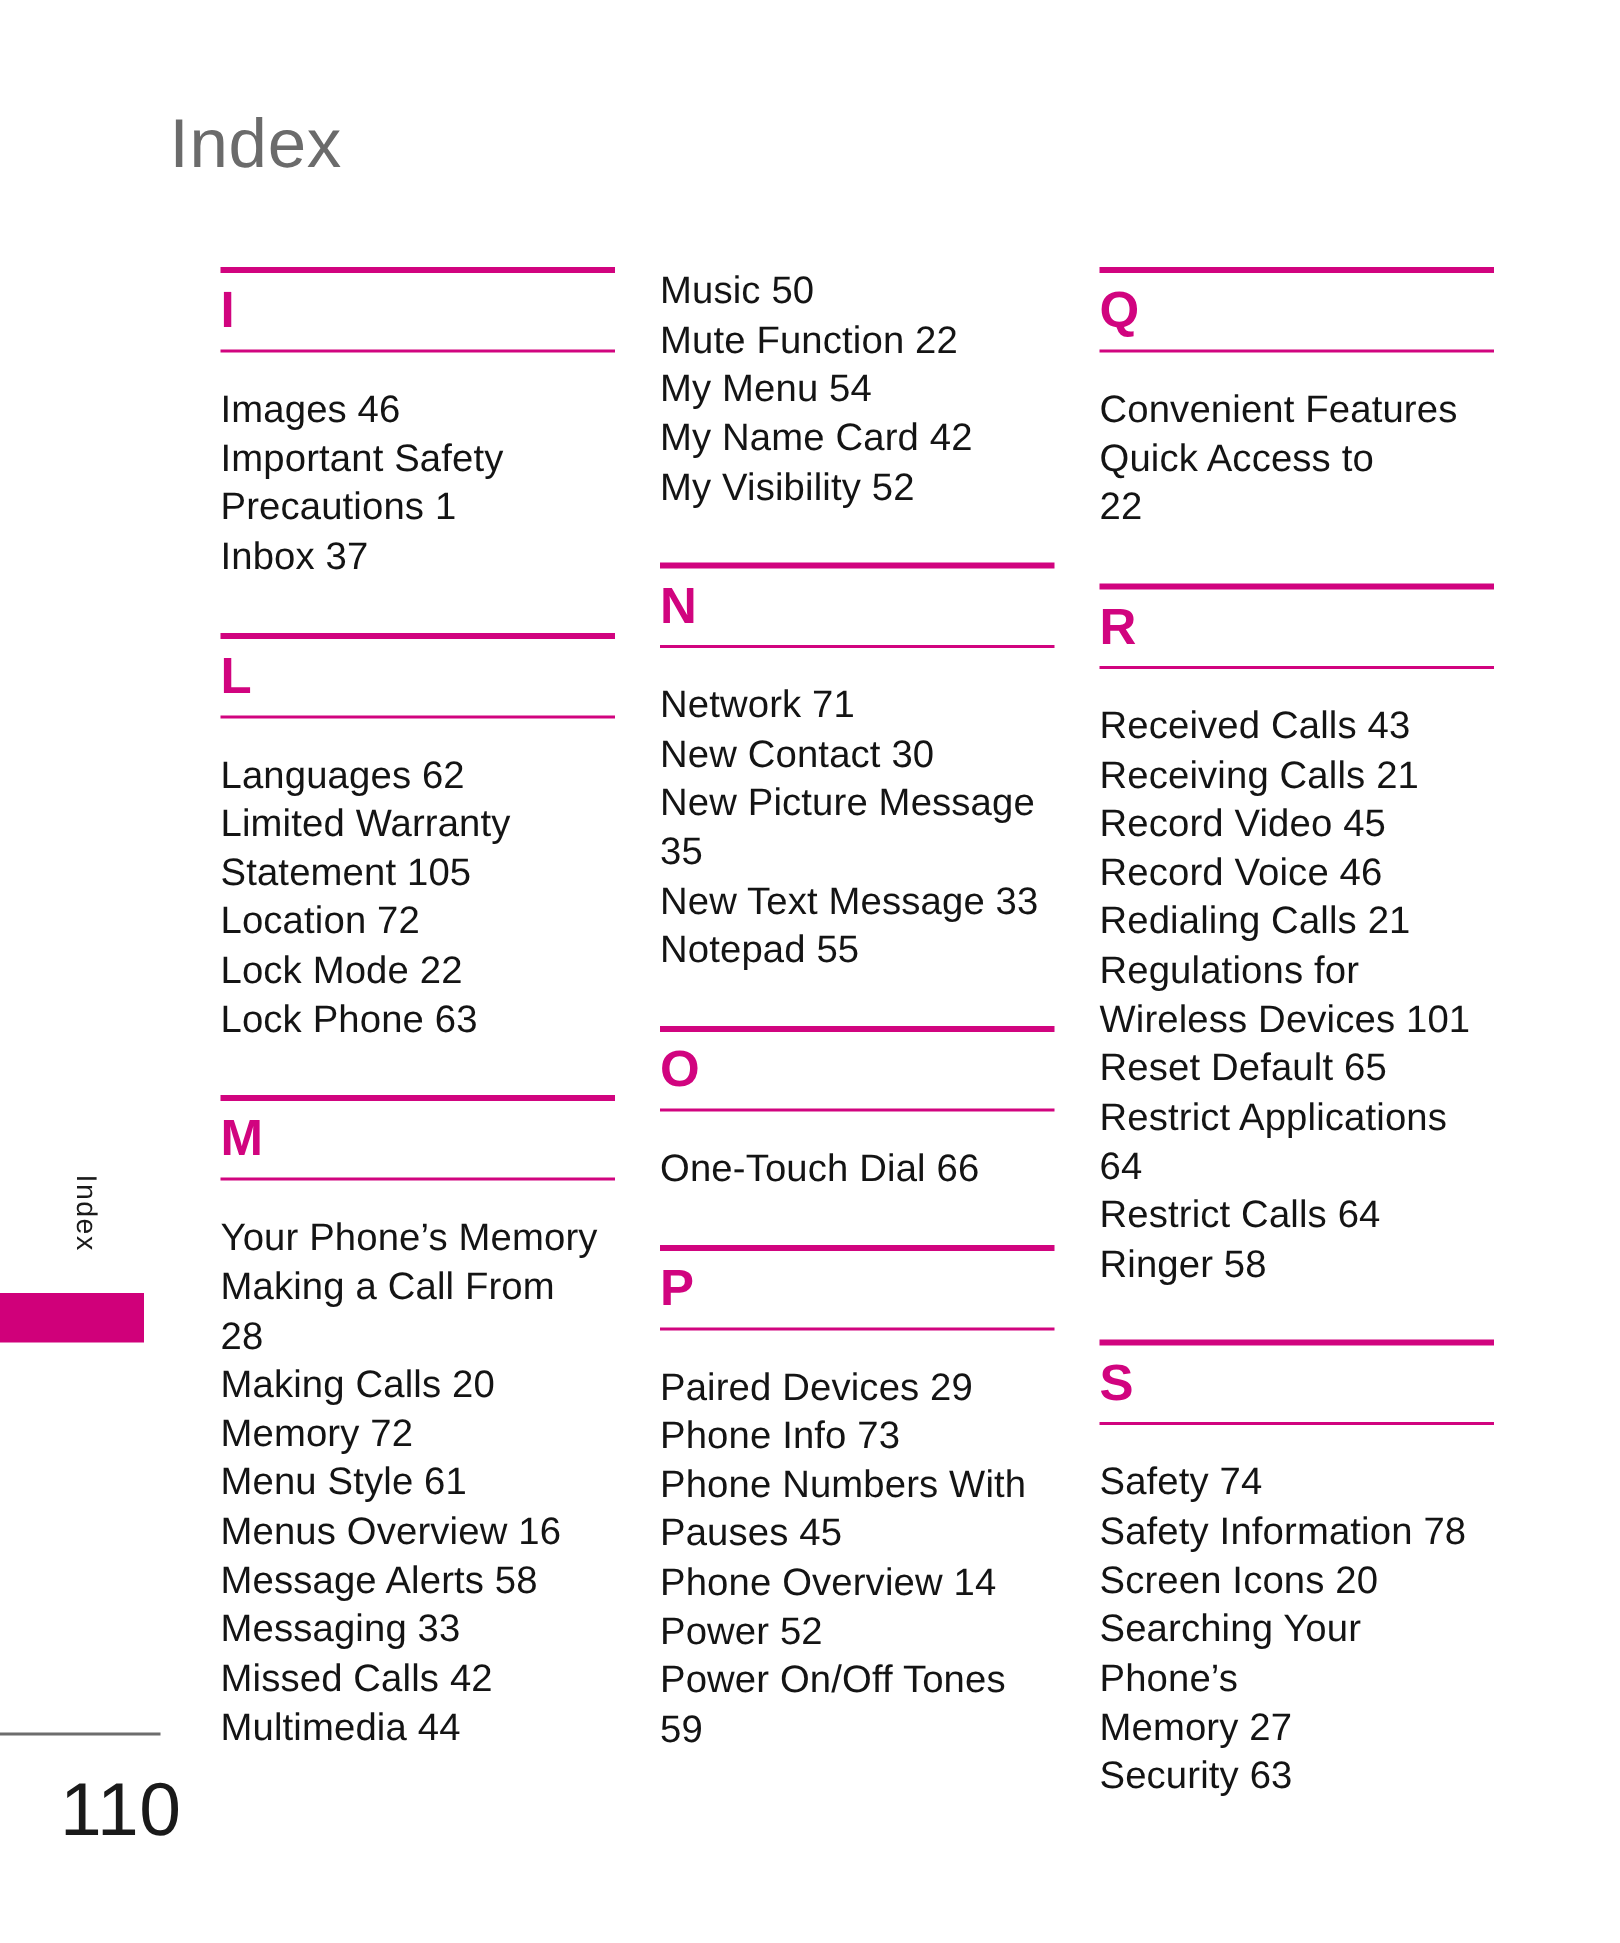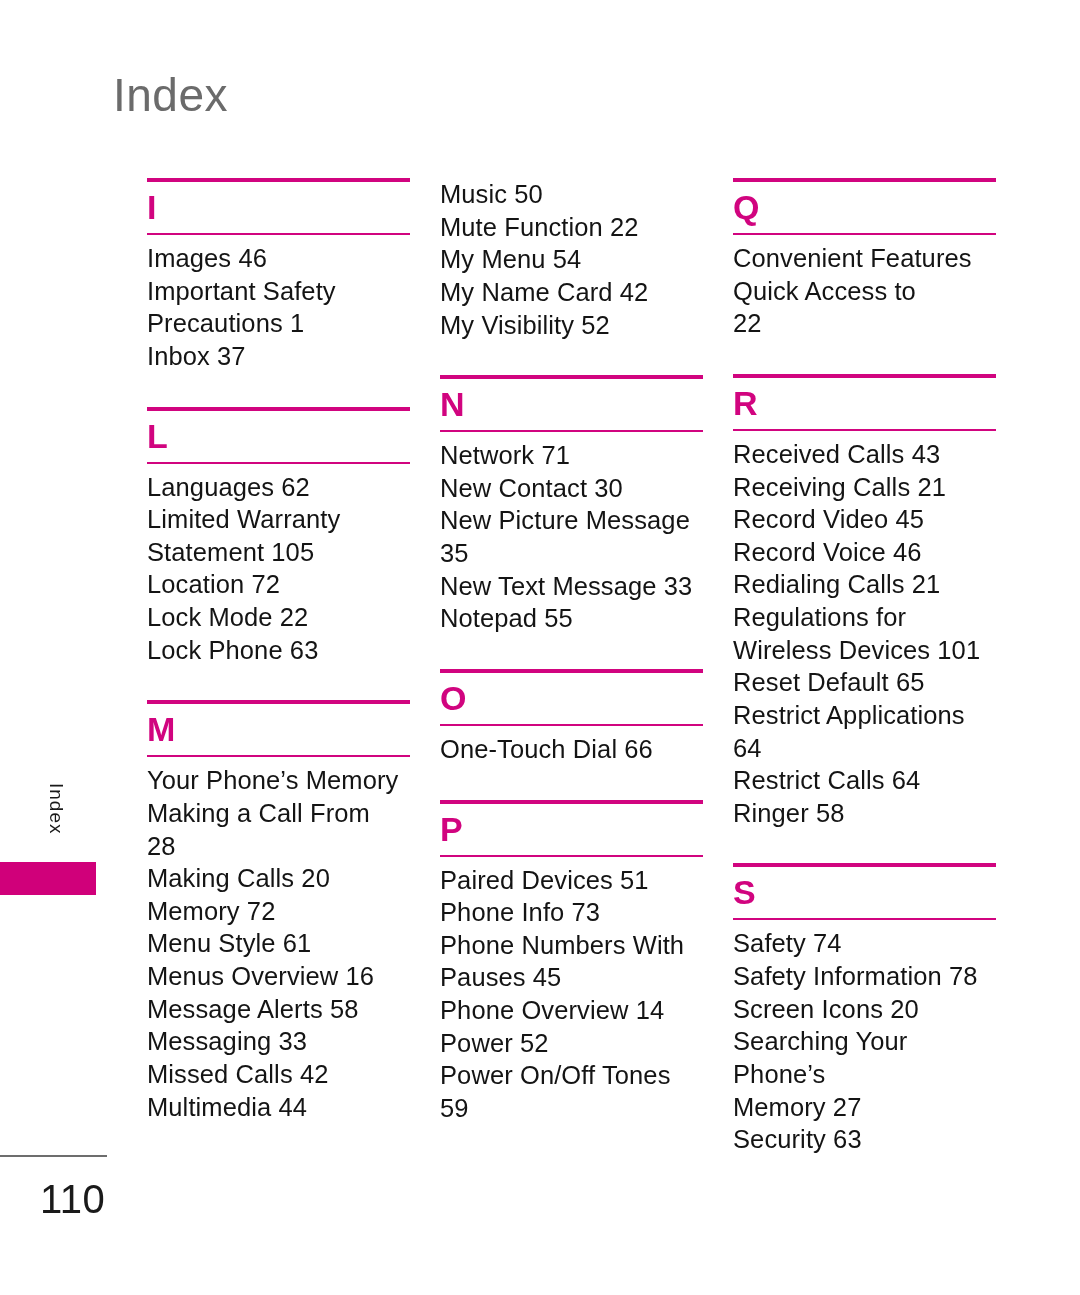--- a/index.html
+++ b/index.html
@@ -55,21 +55,21 @@
     left: 0;
     top: 1155px;
     width: 107px;
     height: 2px;
     background: #6d6d6d;
   }
   #page-number {
     position: absolute;
     left: 40px;
     top: 1177px;
-    font-size: 40px;
+    font-size: 50px;
     color: #1a1a1a;
     letter-spacing: 0.5px;
   }
 
   
   #columns {
     position: absolute;
     left: 0;
     top: 0;
     width: 1080px;
@@ -99,21 +99,21 @@
   .section-letter {
     color: #d1047f;
     font-size: 34px;
     font-weight: 700;
     line-height: 1;
     padding-top: 8px;
     padding-bottom: 9px;
     letter-spacing: 0;
   }
   .entries {
-    padding-top: 7px;
+    padding-top: 22px;
   }
   .entry {
     font-size: 25.5px;
     line-height: 1.28;
     color: #141414;
     letter-spacing: 0.1px;
   }
   .spacer-between-sections {
     height: 34px;
   }
@@ -212,21 +212,21 @@
         <div class="entries">
           <div class="entry">One-Touch Dial 66</div>
         </div>
       </div>
       <div class="spacer-between-sections"></div>
       <div class="section">
         <div class="rule-top"></div>
         <div class="section-letter">P</div>
         <div class="rule-bottom"></div>
         <div class="entries">
-          <div class="entry">Paired Devices 51</div>
+          <div class="entry">Paired Devices 29</div>
           <div class="entry">Phone Info 73</div>
           <div class="entry">Phone Numbers With</div>
           <div class="entry">Pauses 45</div>
           <div class="entry">Phone Overview 14</div>
           <div class="entry">Power 52</div>
           <div class="entry">Power On/Off Tones</div>
           <div class="entry">59</div>
         </div>
       </div>
     </div>

